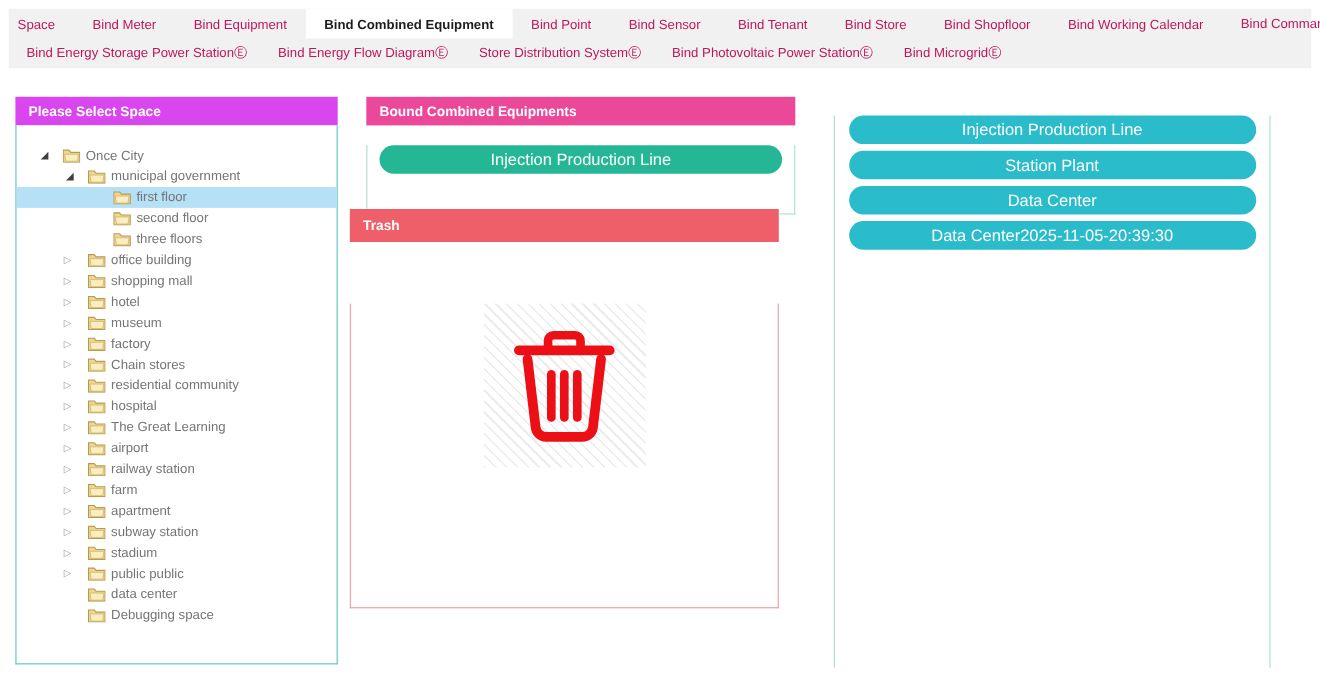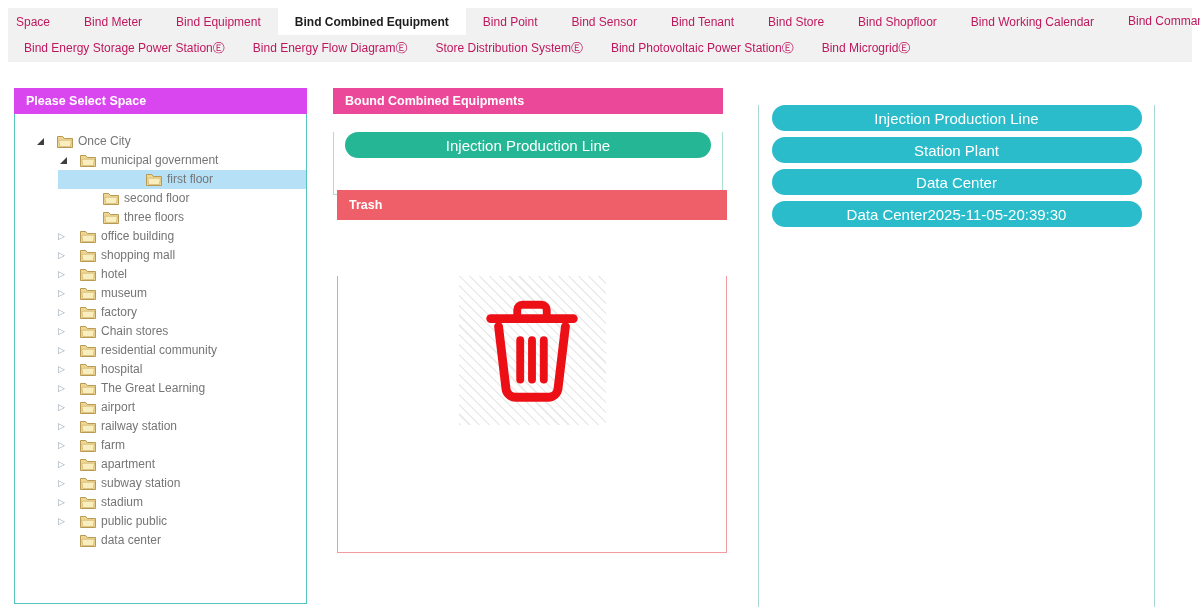--- a/index.html
+++ b/index.html
@@ -28,34 +28,34 @@
   .pbody{box-sizing:border-box;border:1px solid #ccc;border-top:none;background:#fff;}
   
   .panel.left{left:14px;top:88px;width:293px;}
   .panel.left>header{background:#d946ef;}
   .panel.left .pbody{height:490px;border-color:#54c6be;overflow:hidden;}
   
   .panel.bound{left:333px;top:88px;width:390px;}
   .panel.bound>header{background:#ec4899;}
   .panel.bound .pbody{height:63px;border-color:#a8dfce;}
   
-  .panel.trashp{left:337px;top:190px;width:390px;}
+  .panel.trashp{left:318px;top:190px;width:390px;}
   .panel.trashp>header{background:#ef5f6a;height:30px;}
   .panel.trashp .pbody{height:277px;border-color:#f19ba1;}
   
   .panel.right{left:758px;top:88px;width:397px;}
   .panel.right>header{background:#25b795;}
   .panel.right .pbody{height:502px;border-color:#abdad4;border-bottom:none;}
   
   .tree{padding-top:18px;}
   .trow{
     height:19px;display:flex;align-items:center;font-size:12px;color:#757575;
     cursor:pointer;white-space:nowrap;
   }
-  .trow.selected{background:#b5e0f5;margin-left:43px;}
+  .trow.selected{background:#b5e0f5;}
   .arrow{
     width:22px;flex:none;display:inline-flex;align-items:center;
     font-size:9px;color:#93a1ab;line-height:1;
   }
   .tri-open{display:block;width:0;height:0;border-left:7px solid transparent;border-bottom:7px solid #3e3e3e;margin-left:2px;}
   .folder{flex:none;display:inline-flex;margin-right:5px;}
   .tlabel{line-height:19px;}
   
   .pill{
     height:26px;border-radius:13px;display:flex;align-items:center;justify-content:center;
@@ -319,20 +319,30 @@
         </div>
         <div class="trow" style="padding-left: 43px;">
           <span class="arrow"></span>
           <span class="folder">
             <svg width="16" height="13" viewBox="0 0 16 13">
               <path d="M0.5,1.5 h5.2 l1.6,2 h8.2 v9 h-15 z" fill="#efd693" stroke="#b99a52" stroke-width="1"></path>
               <path d="M1.8,5.2 h12.6 l-1,6.4 h-10.6 z" fill="#f9eebd" stroke="#c8ab66" stroke-width="0.6"></path>
             </svg>
           </span>
           <span class="tlabel">data center</span>
+        </div>
+        <div class="trow" style="padding-left: 43px;">
+          <span class="arrow"></span>
+          <span class="folder">
+            <svg width="16" height="13" viewBox="0 0 16 13">
+              <path d="M0.5,1.5 h5.2 l1.6,2 h8.2 v9 h-15 z" fill="#efd693" stroke="#b99a52" stroke-width="1"></path>
+              <path d="M1.8,5.2 h12.6 l-1,6.4 h-10.6 z" fill="#f9eebd" stroke="#c8ab66" stroke-width="0.6"></path>
+            </svg>
+          </span>
+          <span class="tlabel">Debugging space</span>
         </div>
       </div>
   </div>
 </section>
 
 <section class="panel bound">
   <header>
     <span>Bound Combined Equipments</span>
   </header>
   <div class="pbody" id="boundList">

